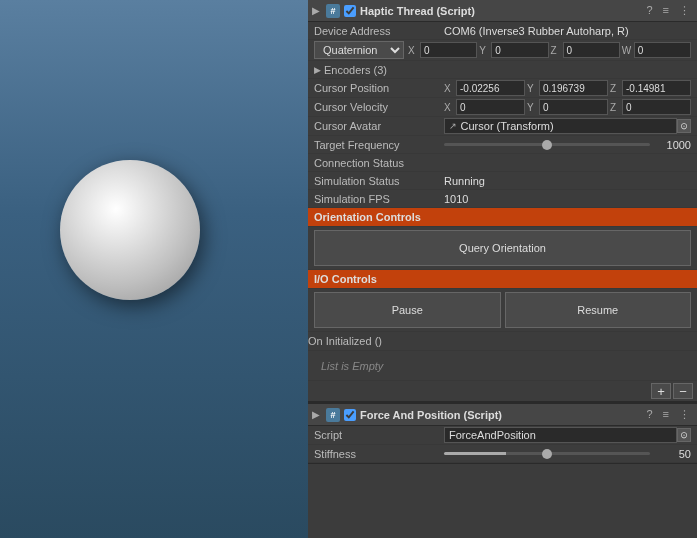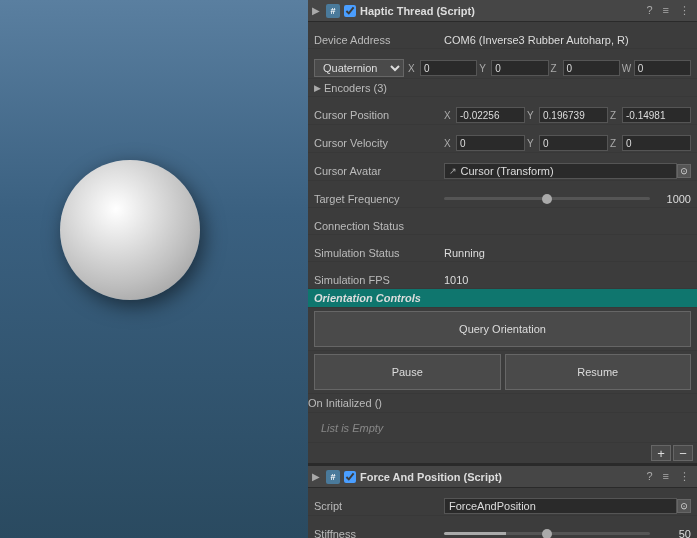--- a/index.html
+++ b/index.html
@@ -95,21 +95,20 @@
       padding: 1px 3px;
     }
 
     
     .row {
       display: flex;
       align-items: center;
       min-height: 18px;
       padding: 1px 6px;
       border-bottom: 1px solid #383838;
-      margin-top: 9px;
     }
     .label {
       color: #bbb;
       width: 130px;
       flex-shrink: 0;
       font-size: 11px;
       padding-right: 4px;
     }
     .value {
       color: #ddd;
@@ -234,22 +233,21 @@
       text-align: center;
     }
 
     
     .section-header {
       padding: 3px 6px;
       color: #ddd;
       font-size: 11px;
       font-weight: bold;
       border-bottom: 1px solid #383838;
-      background: #0f766e;
-      font-style: italic;
+      background: #c2410c;
     }
 
     
     .event-section {
       border-bottom: 1px solid #2a2a2a;
     }
     .event-header {
       padding: 3px 0;
       color: #bbb;
       font-size: 11px;
@@ -427,20 +425,23 @@
     </div>
 
     <div class="section-header">
       <span>Orientation Controls</span>
     </div>
 
     <div class="button-row">
       <button class="unity-btn">Query Orientation</button>
     </div>
 
+    <div class="section-header">
+      <span>I/O Controls</span>
+    </div>
 
     <div class="button-row">
       <button class="unity-btn">Pause</button>
       <button class="unity-btn">Resume</button>
     </div>
 
     <div class="event-section">
       <div class="event-header">
         <span>On Initialized ()</span>
       </div>

